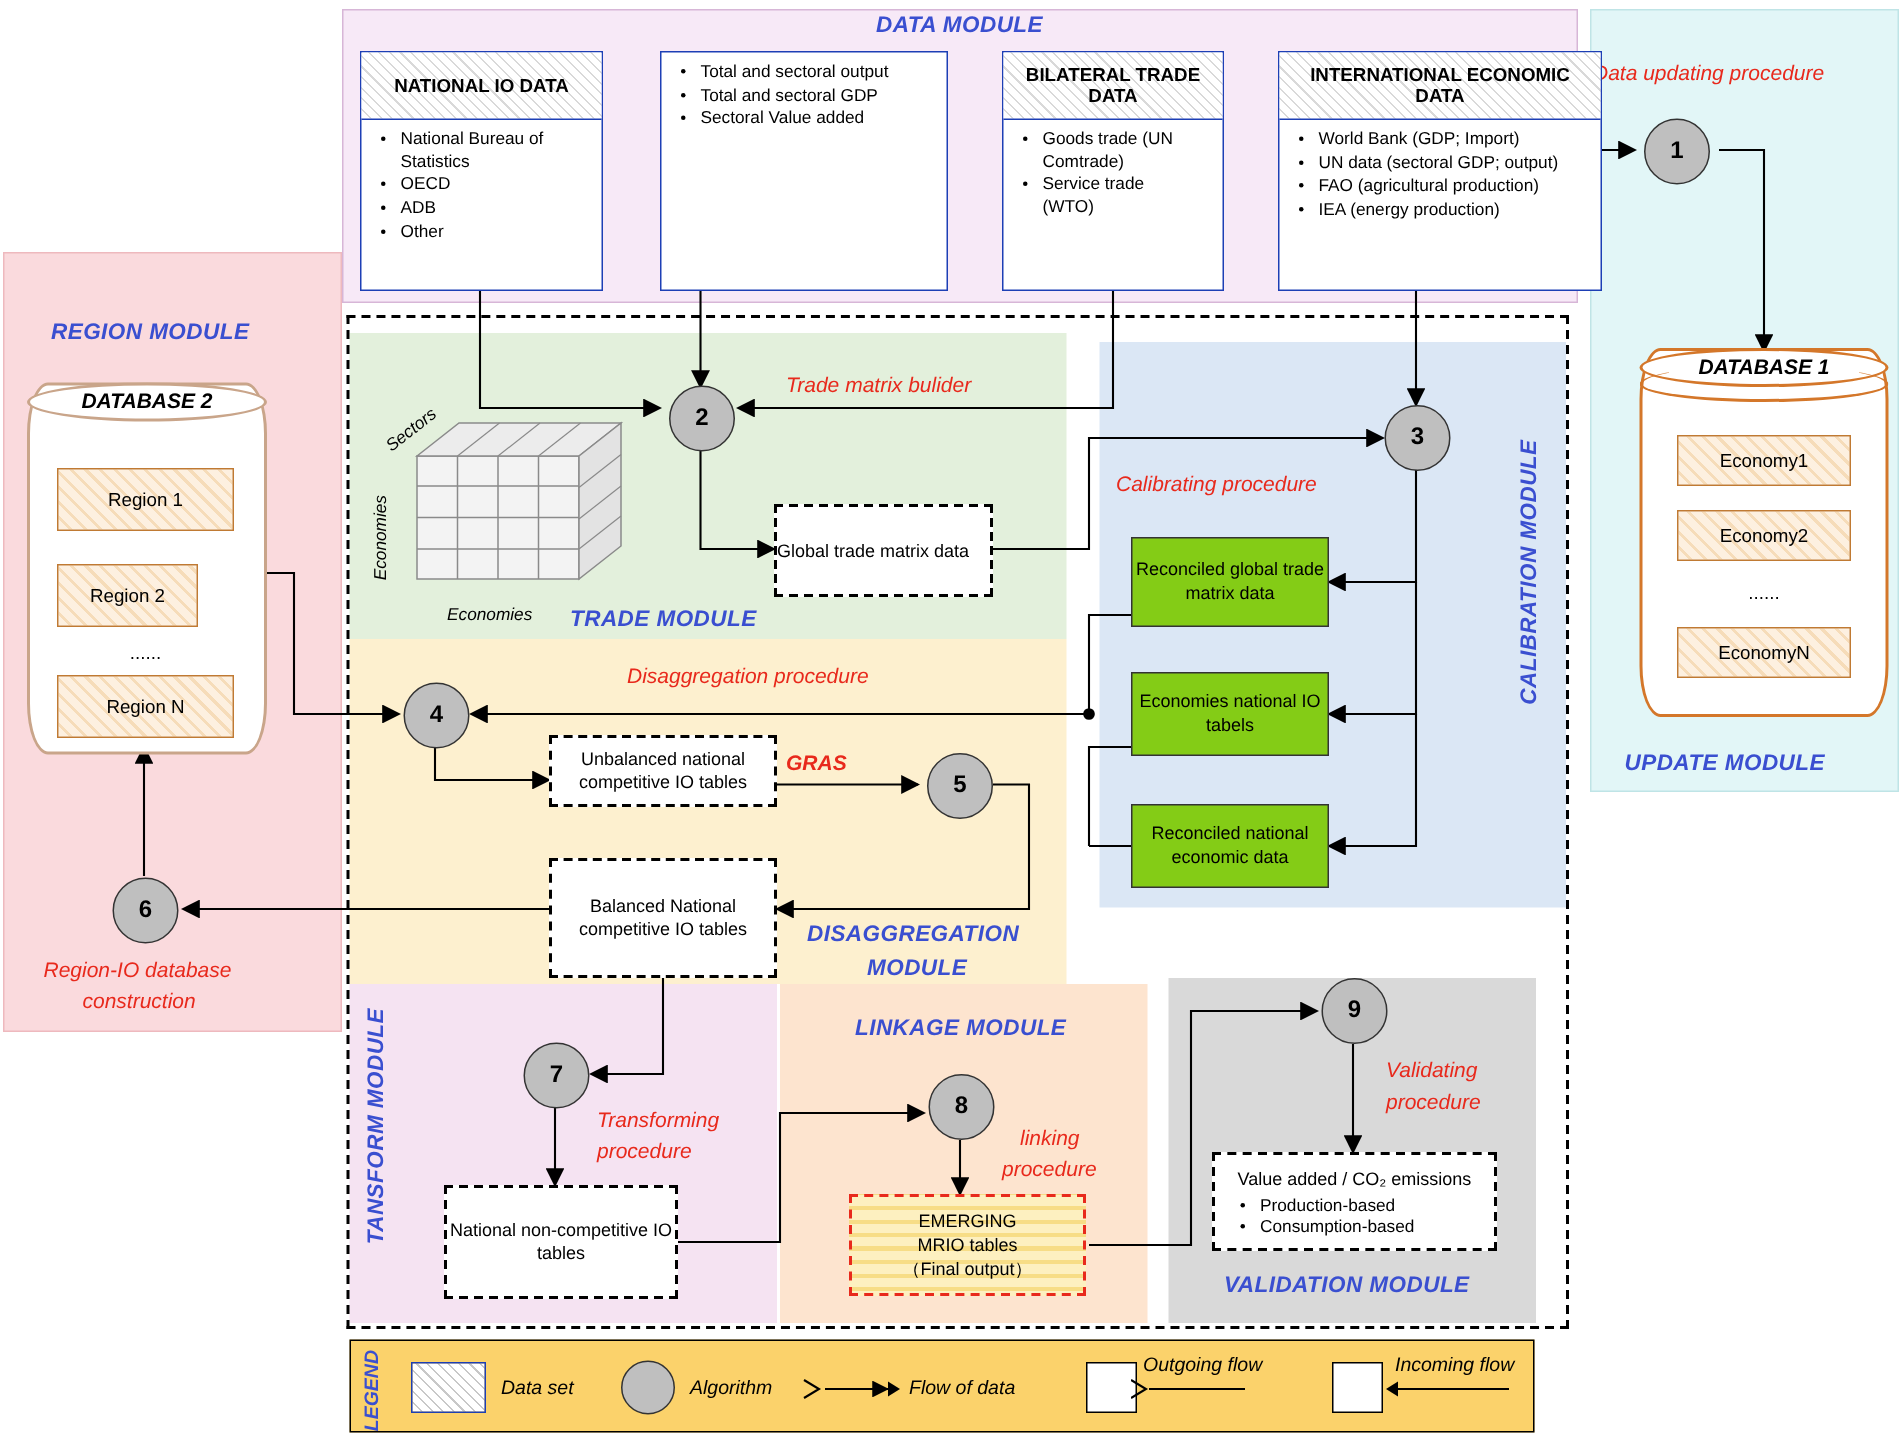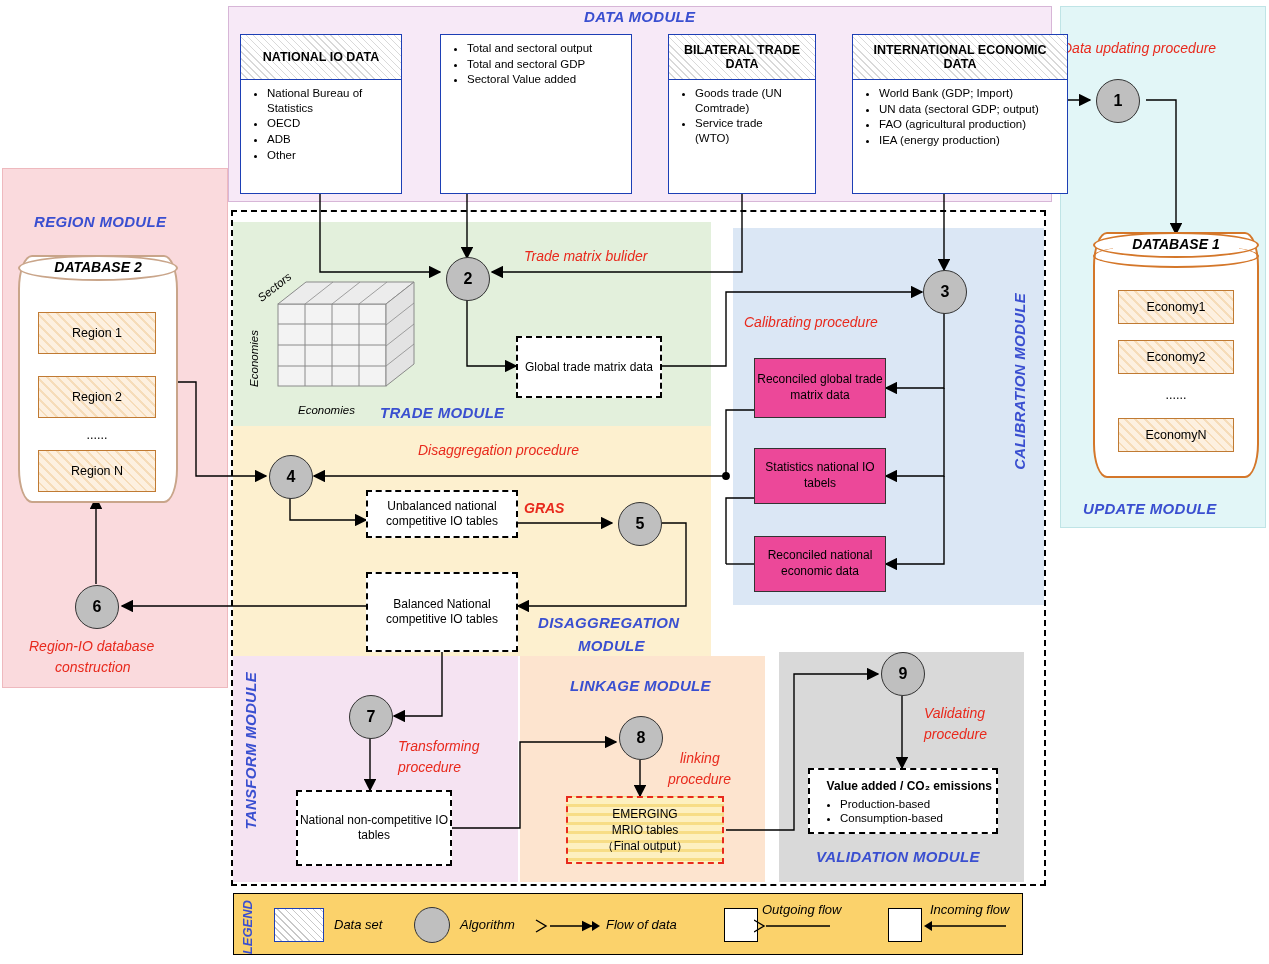--- a/index.html
+++ b/index.html
@@ -11,22 +11,22 @@
   .redlabel{position:absolute;color:#e8291c;font-style:italic;font-size:14px;line-height:1.15;}
   .datacard{position:absolute;box-sizing:border-box;background:#fff;border:1.5px solid #1d3fb5;}
   .datacard .hdr{height:44px;border-bottom:1.5px solid #1d3fb5;
       background-image:repeating-linear-gradient(45deg,#ffffff 0 4px,#d9d9d9 4px 5px);
       display:flex;align-items:center;justify-content:center;text-align:center;font-size:12.5px;font-weight:bold;color:#000;padding:0 6px;line-height:1.15;}
   .datacard ul{margin:6px 16px 0 0;padding:0 4px 0 26px;list-style:disc;}
   .datacard li{font-size:11.5px;line-height:1.28;margin-bottom:1px;color:#000;}
   .algo{position:absolute;width:42px;height:42px;border-radius:50%;background:#bfbfbf;border:1.6px solid #333;
         display:flex;align-items:center;justify-content:center;font-size:16px;font-weight:bold;color:#000;}
   .dashbox{position:absolute;box-sizing:border-box;border:2.5px dashed #000;background:#fff;
-        display:flex;flex-direction:column;align-items:center;justify-content:center;text-align:center;font-size:12px;line-height:1.25;color:#000;}
-  .solidbox{position:absolute;box-sizing:border-box;border:1.4px solid #333;background:#ec4899;
+        display:flex;flex-direction:column;align-items:flex-start;justify-content:center;text-align:center;font-size:12px;line-height:1.25;color:#000;}
+  .solidbox{position:absolute;box-sizing:border-box;border:1.4px solid #333;background:#84cc16;
         display:flex;align-items:center;justify-content:center;text-align:center;font-size:12px;line-height:1.3;color:#000;}
   svg.lines{position:absolute;left:0;top:0;width:1269px;height:964px;pointer-events:none;}
   .cyl-label{position:absolute;font-style:italic;font-weight:bold;font-size:14px;color:#000;text-align:center;}
   .econbox{position:absolute;box-sizing:border-box;border:1.2px solid #c07a33;
         background-image:repeating-linear-gradient(45deg,#fdf0e0 0 5px,#f6dcb9 5px 7px);
         display:flex;align-items:center;justify-content:center;font-size:12.5px;color:#000;}
   .regionbox{position:absolute;box-sizing:border-box;border:1.2px solid #c07a33;
         background-image:repeating-linear-gradient(45deg,#fdf0e0 0 5px,#f6dcb9 5px 7px);
         display:flex;align-items:center;justify-content:center;font-size:12.5px;color:#000;}
   .legend{position:absolute;box-sizing:border-box;background:#fbd26b;border:1.5px solid #000;}
@@ -225,21 +225,21 @@
   <div class="econbox" style="left:1118px;top:418px;width:116px;height:34px;">
     <span>EconomyN</span>
     </div>
 
   <div class="abs" style="left:18px;top:255px;width:160px;height:248px;border:2px solid #c9a58a;border-radius:14px/34px;background:#fff;"></div>
   <div class="abs" style="left:18px;top:255px;width:160px;height:26px;border:2px solid #c9a58a;border-radius:50%;background:#fff;"></div>
   <div class="cyl-label" style="left:18px;top:259px;width:160px;">DATABASE 2</div>
   <div class="regionbox" style="left:38px;top:312px;width:118px;height:42px;">
     <span>Region 1</span>
     </div>
-  <div class="regionbox" style="left:38px;top:376px;width:118px;height:42px;">
+  <div class="regionbox" style="left:38px;top:376px;width:94px;height:42px;">
     <span>Region 2</span>
     </div>
   <div class="abs" style="left:38px;top:428px;width:118px;text-align:center;font-size:12.5px;color:#000;">
     <span>......</span></div>
   <div class="regionbox" style="left:38px;top:450px;width:118px;height:42px;">
     <span>Region N</span>
     </div>
 
   <svg class="abs" style="left:250px;top:278px;width:176px;height:130px;" viewBox="0 0 176 130">
     <g stroke="#8a8a8a" stroke-width="1" fill="#f3f3f3">
@@ -269,21 +269,21 @@
   <div class="cube-lbl" style="left:298px;top:404px;">Economies</div>
 
   <div class="dashbox" style="left:516px;top:336px;width:146px;height:62px;">
     <span>Global trade matrix data</span>
     </div>
 
   <div class="solidbox" style="left:754px;top:358px;width:132px;height:60px;">
     <span>Reconciled global trade matrix data</span>
     </div>
   <div class="solidbox" style="left:754px;top:448px;width:132px;height:56px;">
-    <span>Statistics national IO tabels</span>
+    <span>Economies national IO tabels</span>
     </div>
   <div class="solidbox" style="left:754px;top:536px;width:132px;height:56px;">
     <span>Reconciled national economic data</span>
     </div>
 
   <div class="dashbox" style="left:366px;top:490px;width:152px;height:48px;">
     <span>Unbalanced national competitive IO tables</span>
     </div>
   <div class="dashbox" style="left:366px;top:572px;width:152px;height:80px;">
     <span>Balanced National competitive IO tables</span>
@@ -294,21 +294,21 @@
     </div>
 
   <div class="abs" style="left:566px;top:796px;width:158px;height:68px;border:2.5px dashed #e8291c;
        background:repeating-linear-gradient(#fdf0c0 0 6px,#f7dd86 6px 9px);display:flex;flex-direction:column;align-items:center;justify-content:center;font-size:12px;line-height:1.35;color:#000;text-align:center;">
     <span>EMERGING</span>
     <span>MRIO tables</span>
     <span>（Final output）</span>
   </div>
 
   <div class="dashbox" style="left:808px;top:768px;width:190px;height:66px;align-items:flex-start;justify-content:center;padding:6px 4px 4px 4px;">
-    <span style="display:block;width:100%;text-align:right;font-weight:bold;">Value added / CO₂ emissions</span>
+    <span style="display:block;width:100%;text-align:center;">Value added / CO₂ emissions</span>
     <ul style="margin:3px 0 0 0;padding-left:26px;text-align:left;list-style:disc;align-self:flex-start;">
       <li style="font-size:11.5px;">Production-based</li>
       <li style="font-size:11.5px;">Consumption-based</li>
     </ul>
   </div>
 
   <div class="legend" style="left:233px;top:893px;width:790px;height:62px;">
     <div class="vert" style="position:absolute;left:6px;top:6px;font-style:italic;font-weight:bold;font-size:13px;color:#3a4fd0;">LEGEND</div>
     <div class="abs" style="left:40px;top:14px;width:50px;height:34px;border:1.5px solid #1d3fb5;background-image:repeating-linear-gradient(45deg,#ffffff 0 4px,#c8c8c8 4px 5px);"></div>
     <div class="lbl" style="left:100px;top:23px;">Data set</div>

